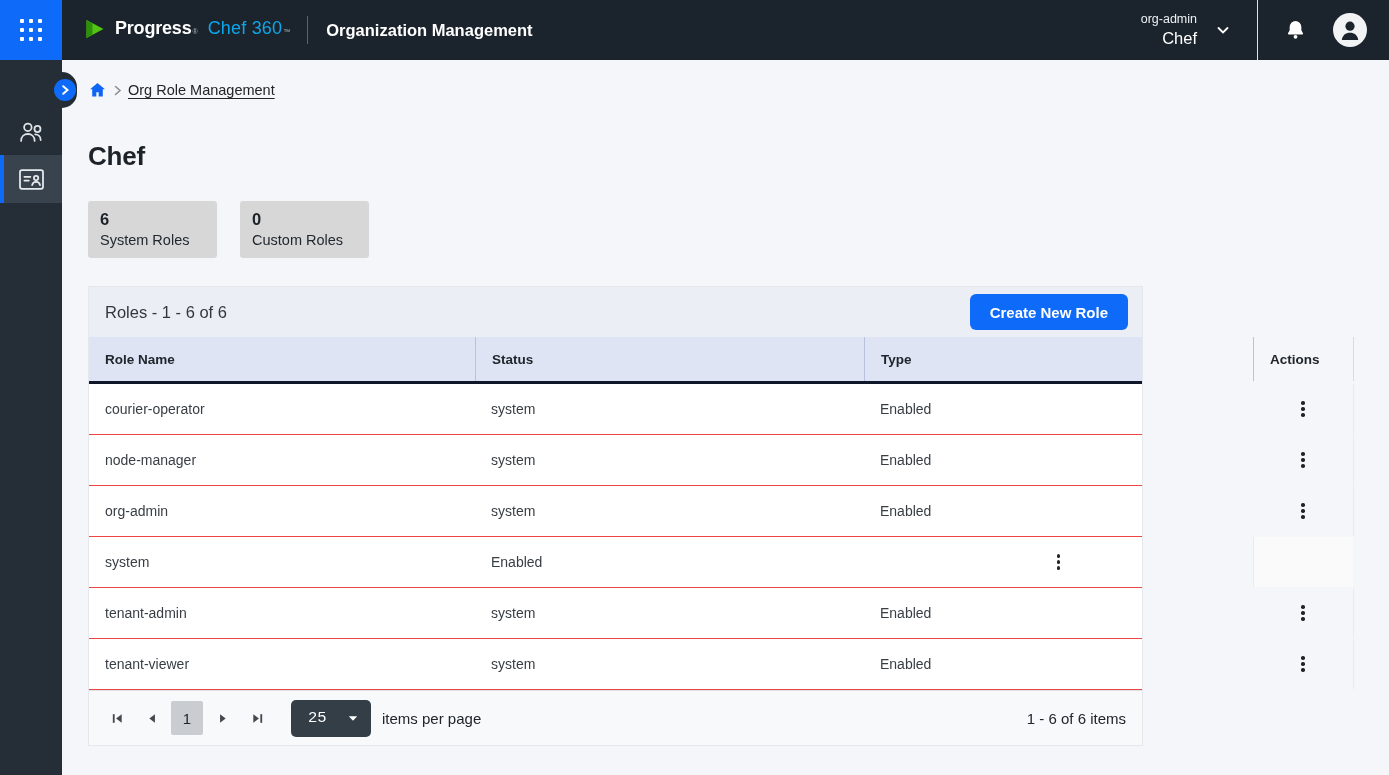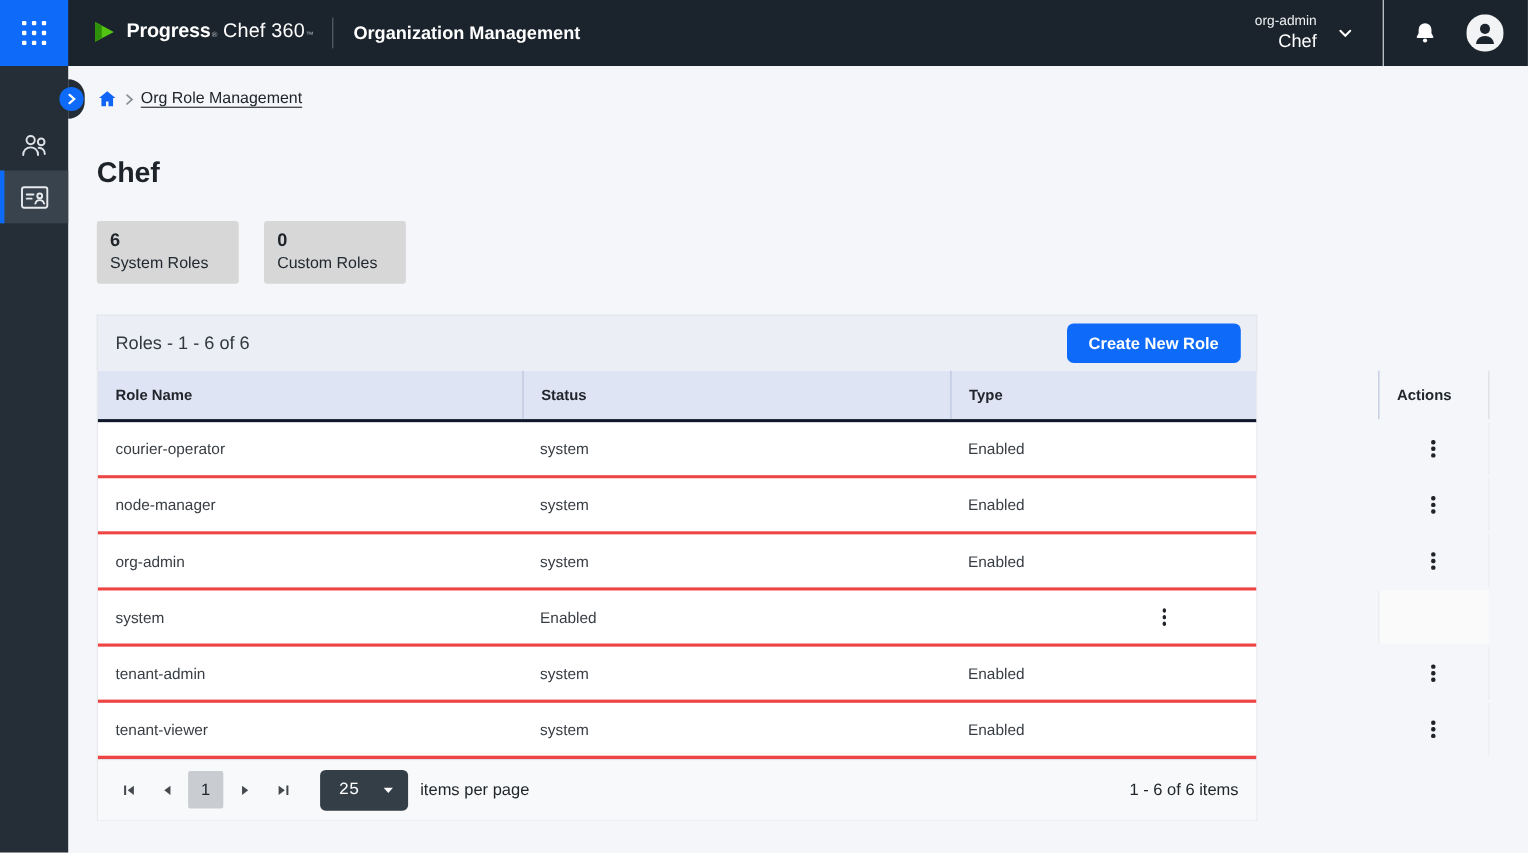--- a/index.html
+++ b/index.html
@@ -21,21 +21,21 @@
     width: 62px; height: 60px; background: #0e6bfa; flex: 0 0 auto;
     display: flex; align-items: center; justify-content: center; cursor: pointer;
   }
   .grid-dots { display: grid; grid-template-columns: repeat(3, 4px); grid-template-rows: repeat(3, 4px); gap: 5px; }
   .grid-dots span { width: 4px; height: 4px; background: #fff; border-radius: 1px; }
 
   .brand { display: flex; align-items: baseline; margin-left: 20px; white-space: nowrap; }
   .brand svg { align-self: center; margin-right: 8px; }
   .brand-name { color: #fff; font-weight: 700; font-size: 18px; letter-spacing: -0.2px; }
   .brand sup { color: #aeb4ba; font-size: 7px; margin: 0 1px; }
-  .brand-product { color: #ffffff; font-weight: 400; font-size: 18px; margin-left: 4px; letter-spacing: 0.2px; }
+  .brand-product { color: #0ea5e9; font-weight: 400; font-size: 18px; margin-left: 9px; letter-spacing: 0.2px; }
 
   .topbar-divider { width: 1px; height: 28px; background: #5a646d; margin: 0 18px 0 16px; }
   .app-title { color: #fff; font-size: 16.5px; font-weight: 700; }
 
   .topbar-right { margin-left: auto; display: flex; align-items: center; height: 100%; }
   .user-block { text-align: right; cursor: pointer; }
   .user-role { color: #eef1f3; font-size: 12.5px; line-height: 16px; }
   .user-org { color: #fff; font-size: 16.5px; line-height: 22px; }
   .user-caret { margin-left: 16px; margin-right: 24px; display: flex; cursor: pointer; }
   .topbar-vdivider { width: 1px; height: 60px; background: #dfe3e7; }
@@ -95,21 +95,21 @@
 
   .grid-row { display: grid; grid-template-columns: 386px 389px 389px 100px auto; }
   .thead { background: #dfe4f5; height: 47px; border-bottom: 3px solid #0f172a; }
   .th {
     display: flex; align-items: center; padding: 0 16px;
     font-size: 13.5px; font-weight: 700; color: #21262c;
   }
   .th + .th { border-left: 1px solid #b8c2de; }
   .th.th-scroll { background: #f3f4f6; border-left: 1px solid #d8dce1; padding: 0; }
 
-  .trow { height: 51px; border-bottom: 3px solid #ef4444; background: #fff; }
+  .trow { height: 51px; border-bottom: 1px solid #ef4444; background: #fff; }
   .td { display: flex; align-items: center; padding: 0 16px; font-size: 14px; color: #383e44; }
   .td-actions { justify-content: center; padding: 0; }
   .td-scroll { background: #fafafa; border-left: 1px solid #e8eaed; padding: 0; }
 
   .kebab-btn {
     width: 30px; height: 30px; background: none; border: none; cursor: pointer;
     display: flex; flex-direction: column; align-items: center; justify-content: center; gap: 2.5px;
   }
   .kebab-btn span { width: 3.5px; height: 3.5px; border-radius: 50%; background: #202428; }
 

